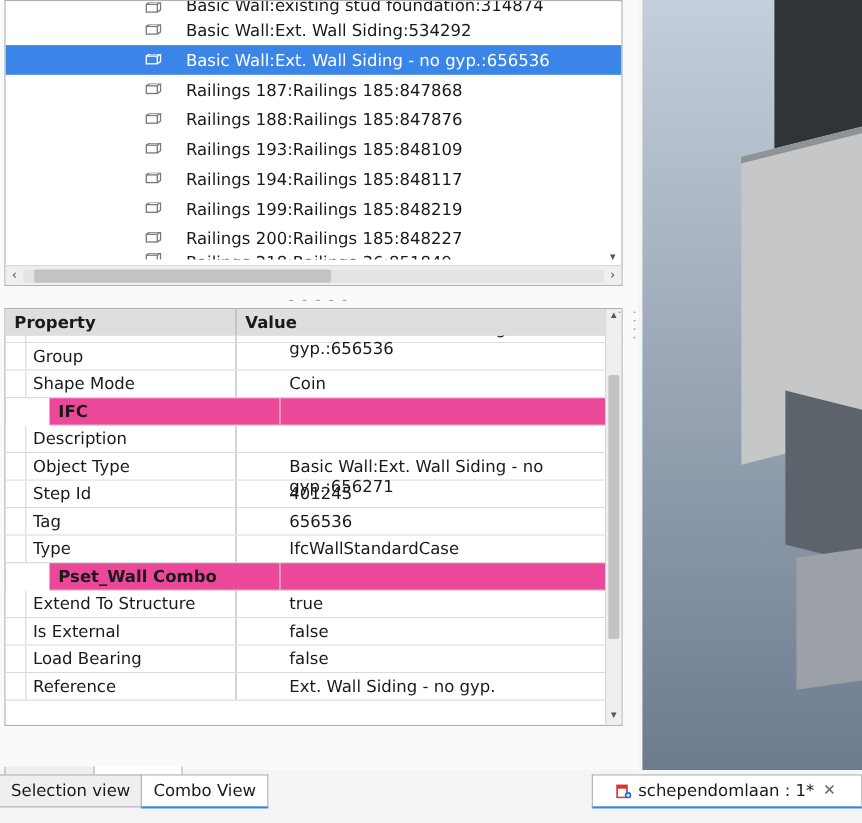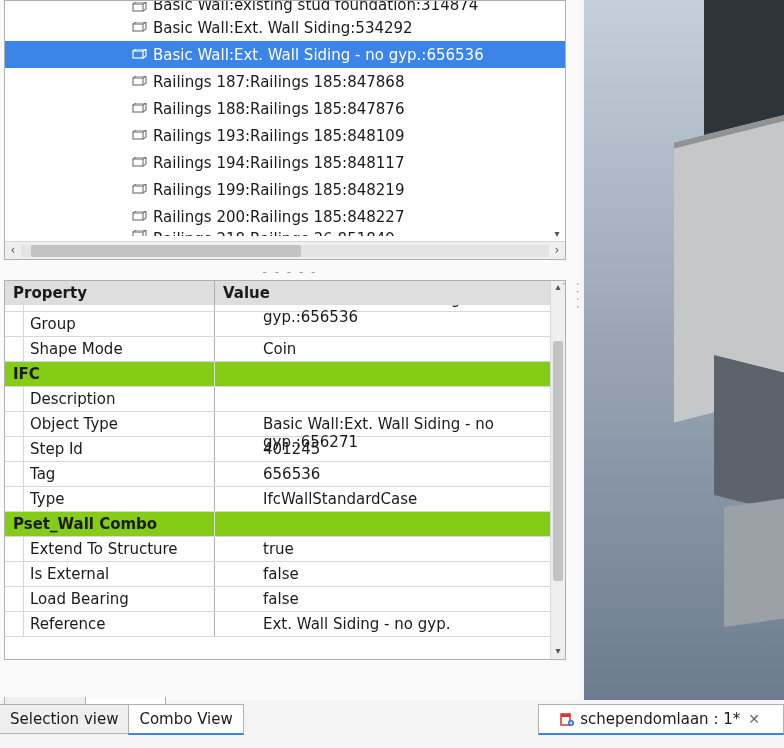--- a/index.html
+++ b/index.html
@@ -50,20 +50,21 @@
   .tree {
     position: absolute; left: 4px; top: 0; width: 562px; height: 260px;
     background: #fff; border: 1px solid #b0b0b4; box-sizing: border-box;
     overflow: hidden;
   }
   .tree-rows { position: relative; height: 242px; overflow: hidden; }
   .tree-row {
     display: flex; align-items: center; height: 27px;
     padding-left: 126px; box-sizing: border-box;
     white-space: nowrap;
+    gap: 16px;
   }
   .tree-row.cut { height: 13px; align-items: flex-end; overflow: hidden; }
   .tree-row.cutbottom { height: 6px; align-items: flex-start; overflow: hidden; }
   .tree-row .icon {
     width: 16px; height: 12px; margin-right: 6px;
     display: inline-block;
   }
   .tree-row.selected {
     background: #3b84e8; color: #fff;
   }
@@ -121,21 +122,21 @@
 
   .pbody { position: absolute; left: 0; right: 14px; top: 24px; bottom: 0; overflow: hidden; }
   .pbody-inner { margin-top: -18px; }
 
   .prow {
     display: flex; height: 24px; border-bottom: 1px solid #d7d7d7;
     background: #fff;
     gap: 40px;
   }
   .prow.cat {
-    background: #84cc16; font-weight: 600;
+    background: #ec4899; font-weight: 600; margin-left: 40px;
   }
   .prow .c1 { padding: 3px 8px 3px 25px; }
   .prow.cat .c1 { padding-left: 8px; border-right: 1px solid #dedede; }
   .prow .c2 { padding: 3px 8px; }
   .prow .gutter {
     position: absolute; width: 14px; height: 24px; left: 4px;
     border-right: 1px solid #d7d7d7;
   }
 
   

